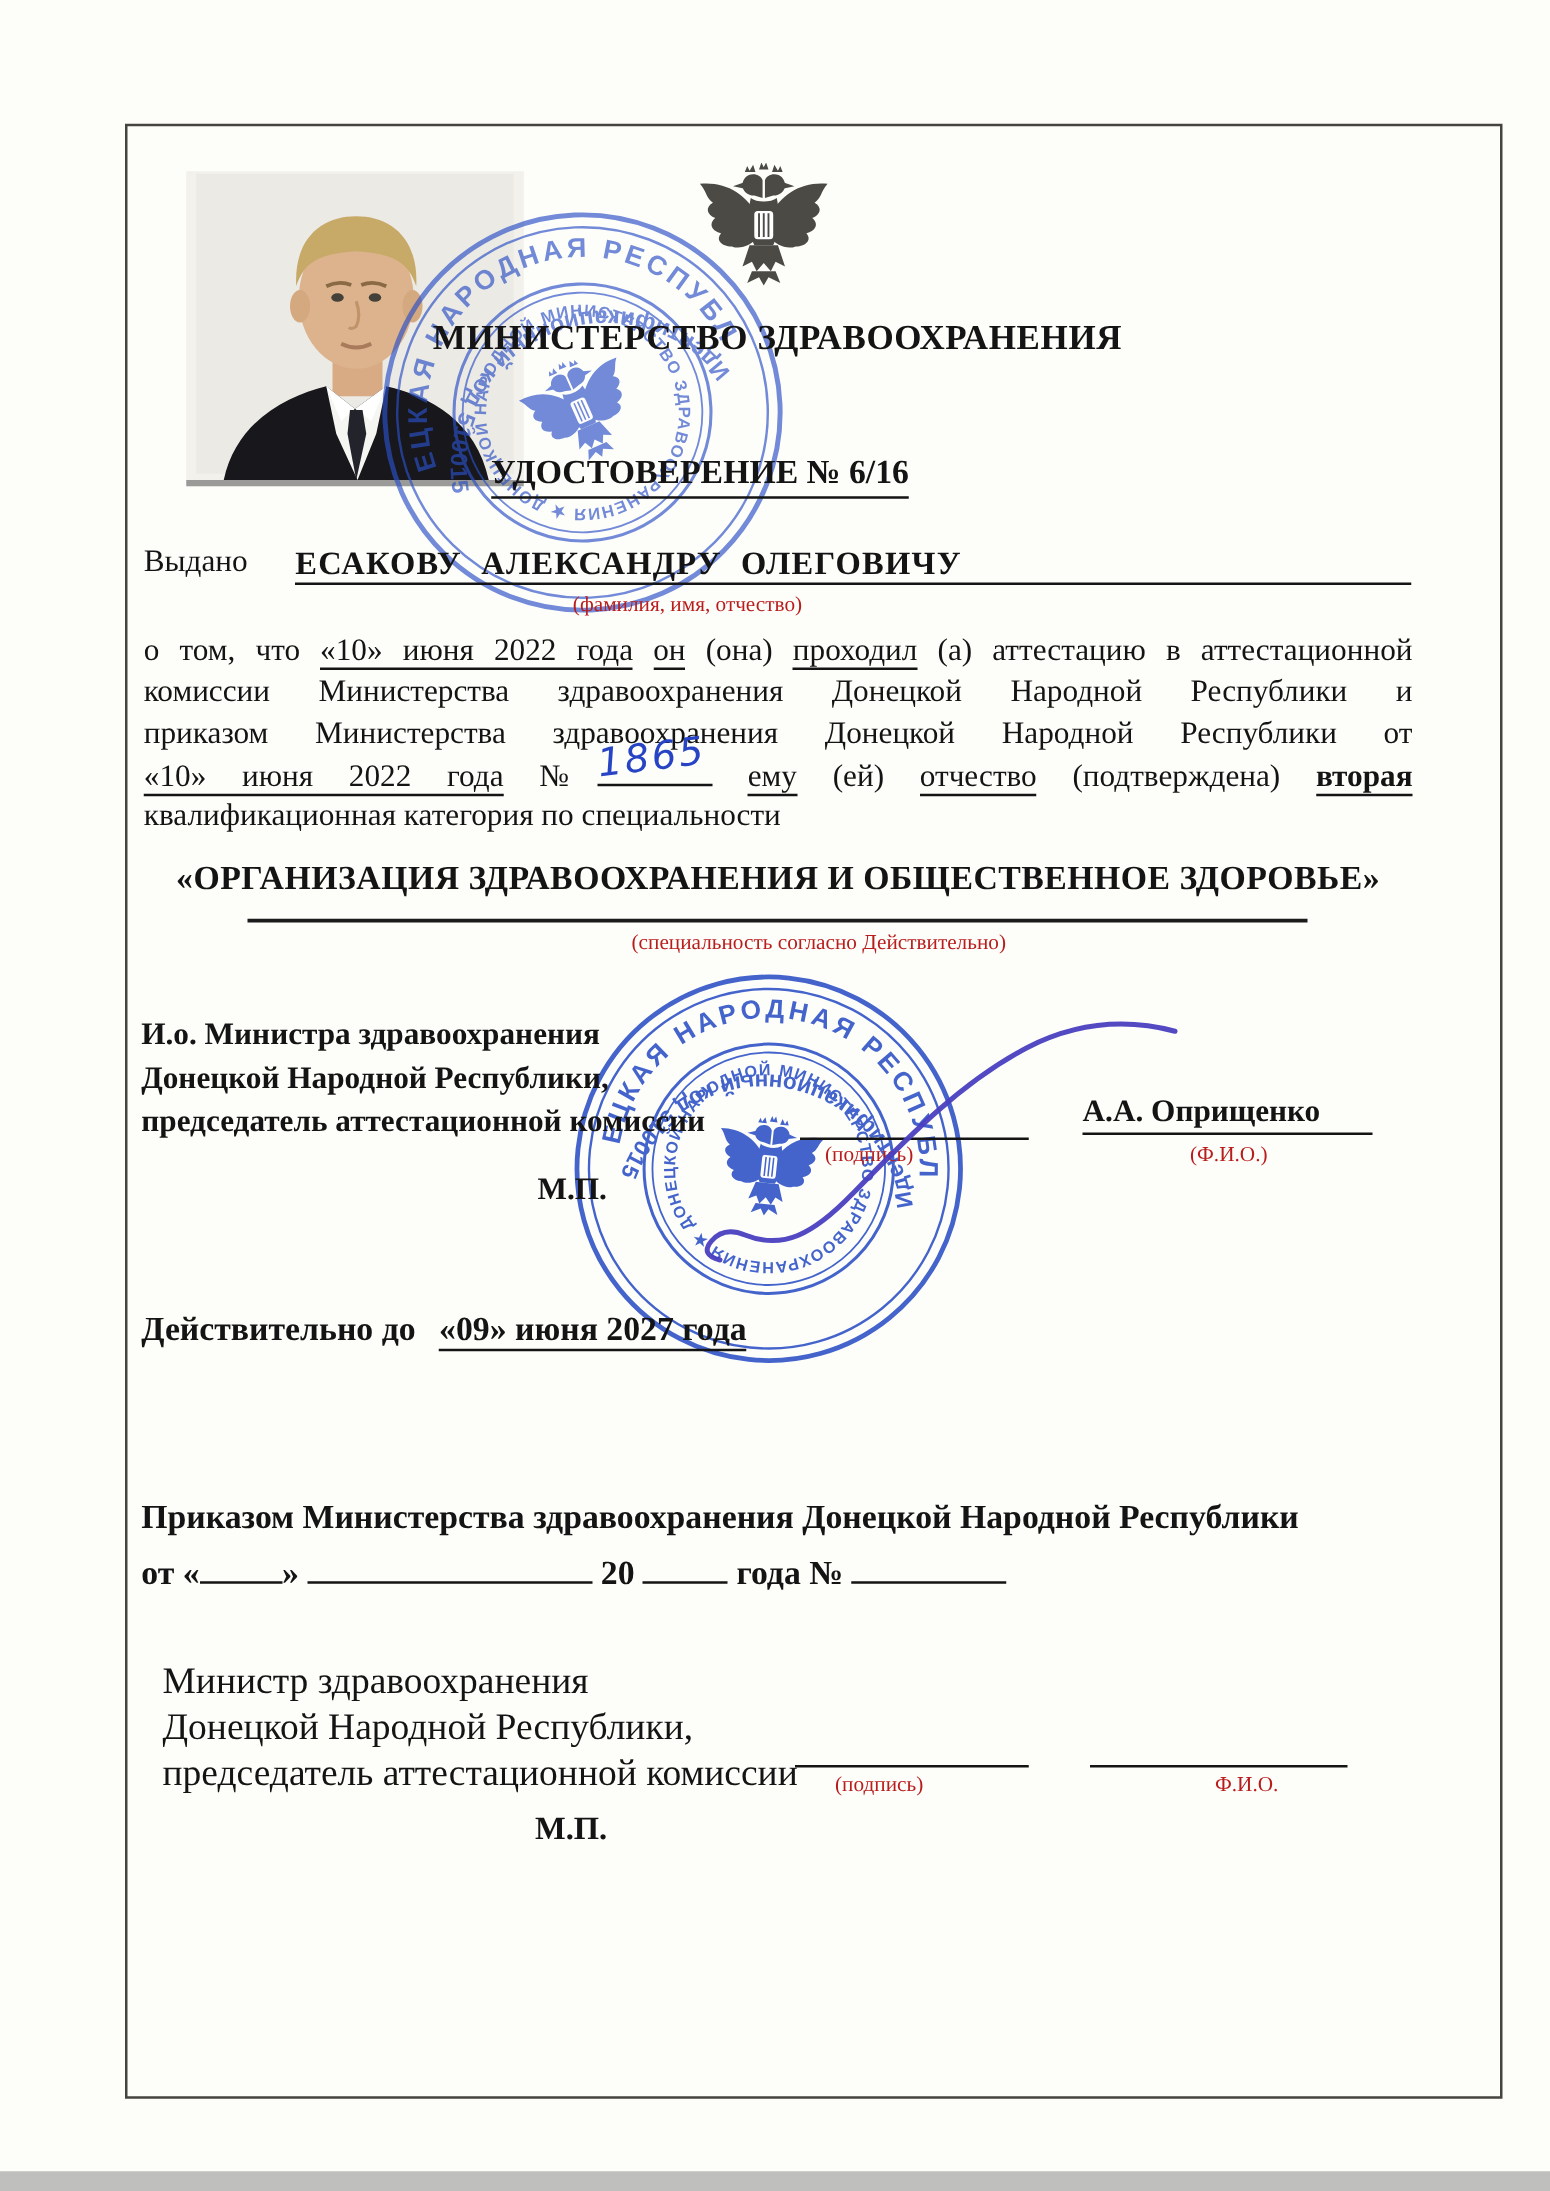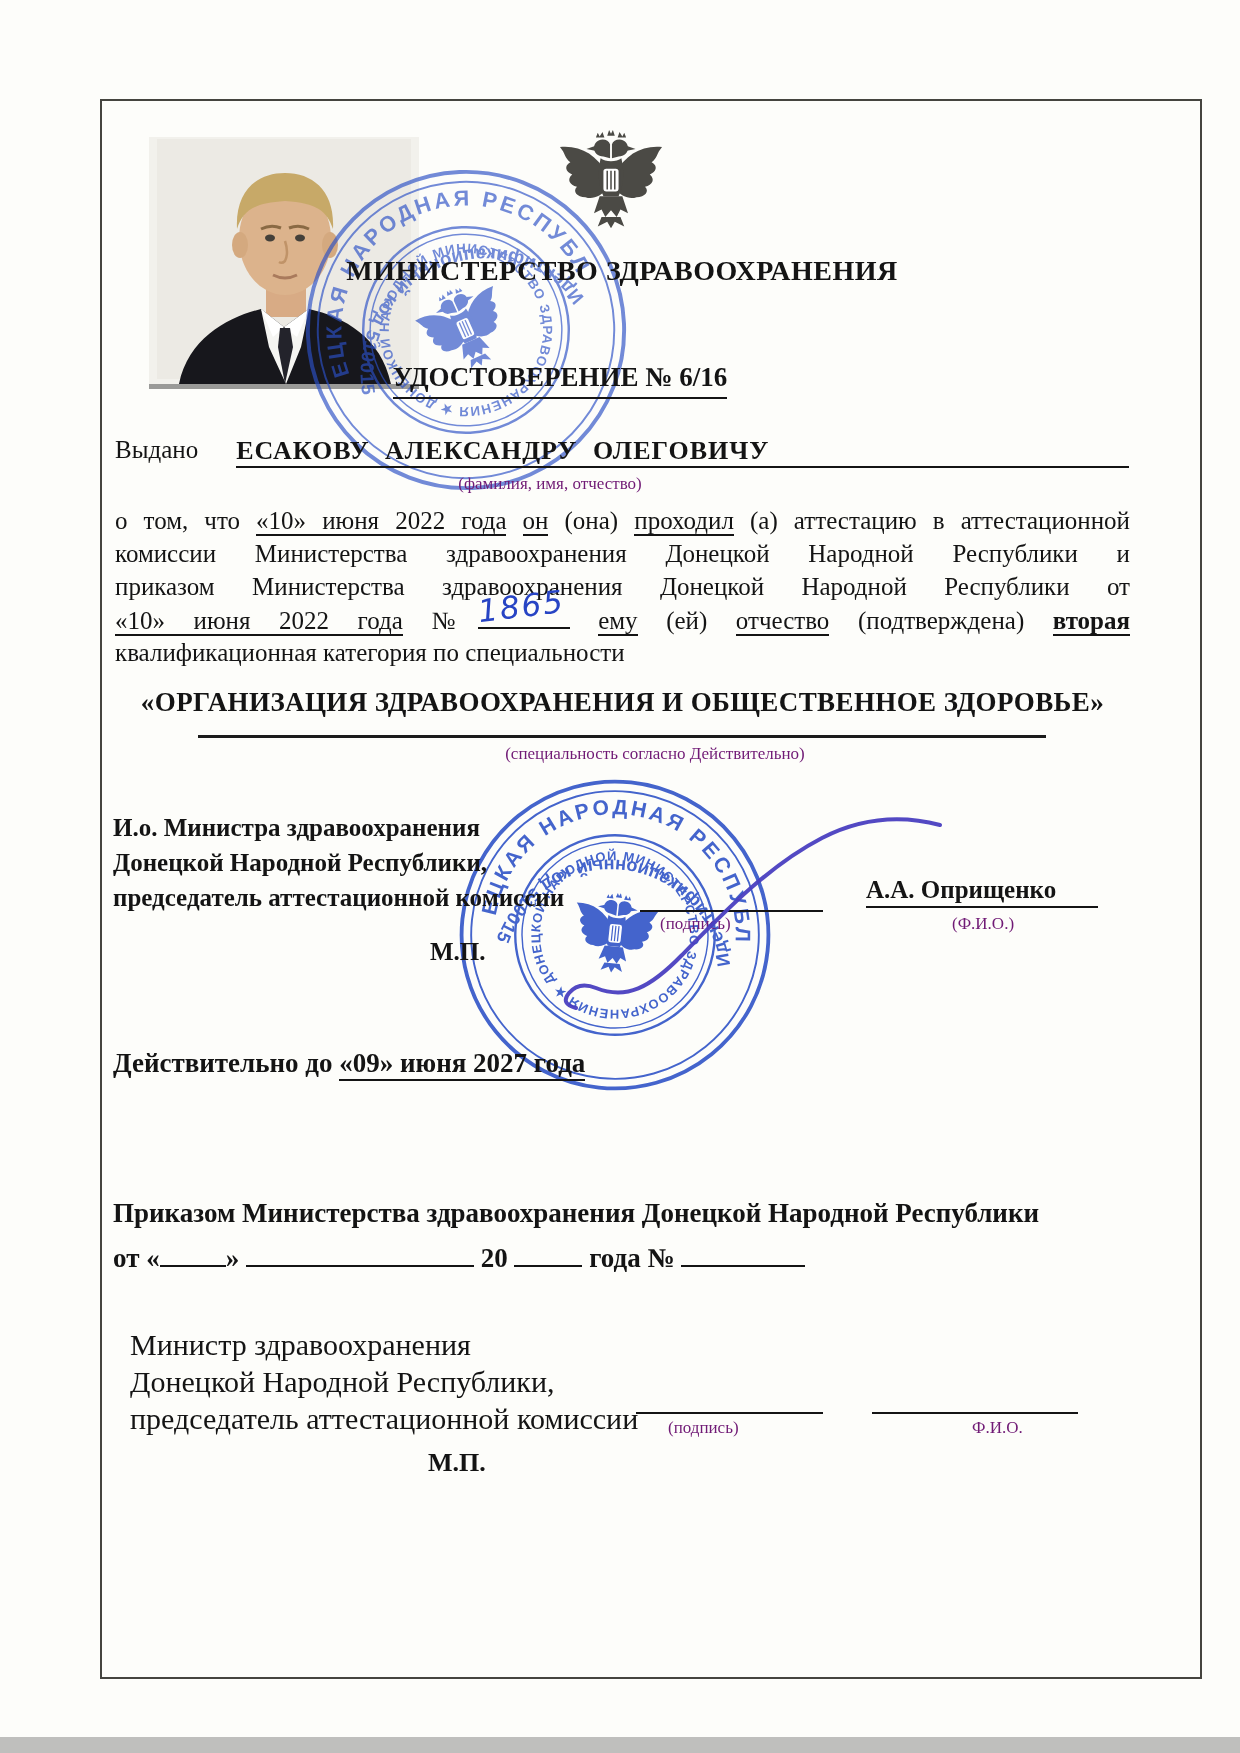--- a/index.html
+++ b/index.html
@@ -36,21 +36,21 @@
   .doc-title span { border-bottom:2px solid #141414; padding-bottom:5px; }
 
   
   .issued-row {
     position:absolute; left:115px; top:436px; width:1014px; display:flex;
     font-size:25px; z-index:5;
   }
   .issued-label { flex:none; padding-right:38px; }
   .issued-name-wrap { flex:1; border-bottom:2px solid #141414; padding-bottom:0px; }
   .issued-name { font-weight:bold; font-size:26px; letter-spacing:1px; word-spacing:8px; }
-  .small-caption { font-size:17px; color:#701a75; }
+  .small-caption { font-size:17px; color:#b91c1c; }
   .name-caption { position:absolute; left:390px; top:474px; width:320px; text-align:center; z-index:5; }
 
   
   .body-par { position:absolute; left:115px; top:504px; width:1015px; font-size:25px; z-index:5; }
   .jline { text-align:justify; text-align-last:justify; height:33px; line-height:33px; }
   .lline { text-align:left; height:33px; line-height:33px; }
   .u  { border-bottom:2px solid #141414; }
   .bu { border-bottom:2px solid #141414; font-weight:bold; }
   .num-blank {
     display:inline-block; width:92px; border-bottom:2px solid #141414;
@@ -84,21 +84,21 @@
   .stamp svg { width:100%; height:100%; }
   .stamp1 { left:298px; top:162px; width:336px; height:336px; opacity:.66; transform:rotate(-24deg); z-index:3; }
   .stamp2 { left:452px; top:772px; width:326px; height:326px; opacity:.88; transform:rotate(6deg); z-index:4; }
 
   
   .ink-signature { position:absolute; left:548px; top:810px; width:430px; height:215px; z-index:7; }
 
   
   .bold-line { font-weight:bold; font-size:27px; z-index:5; white-space:nowrap; }
   .valid-line { position:absolute; left:113px; top:1048px; }
-  .valid-date { border-bottom:2.5px solid #141414; padding-bottom:1px; }
+  .valid-date { border-bottom:2.5px solid #141414; padding-bottom:1px;margin-left:12px; }
   .ext-line { position:absolute; left:113px; top:1136px; }
   .blank { display:inline-block; border-bottom:2.5px solid #141414; height:27px; vertical-align:baseline; }
   .order-line1 { position:absolute; left:113px; top:1198px; }
   .order-line2 { position:absolute; left:113px; top:1238px; }
 
   
   .sig2 { position:absolute; left:113px; top:1326px; width:620px; font-size:30px; line-height:37px; font-weight:normal; z-index:5;margin-left:17px; }
   .sig2-line1 { position:absolute; left:636px; top:1412px; width:187px; }
   .sig2-sign-caption { position:absolute; left:668px; top:1418px; z-index:6; }
   .sig2-line2 { position:absolute; left:872px; top:1412px; width:206px; }

